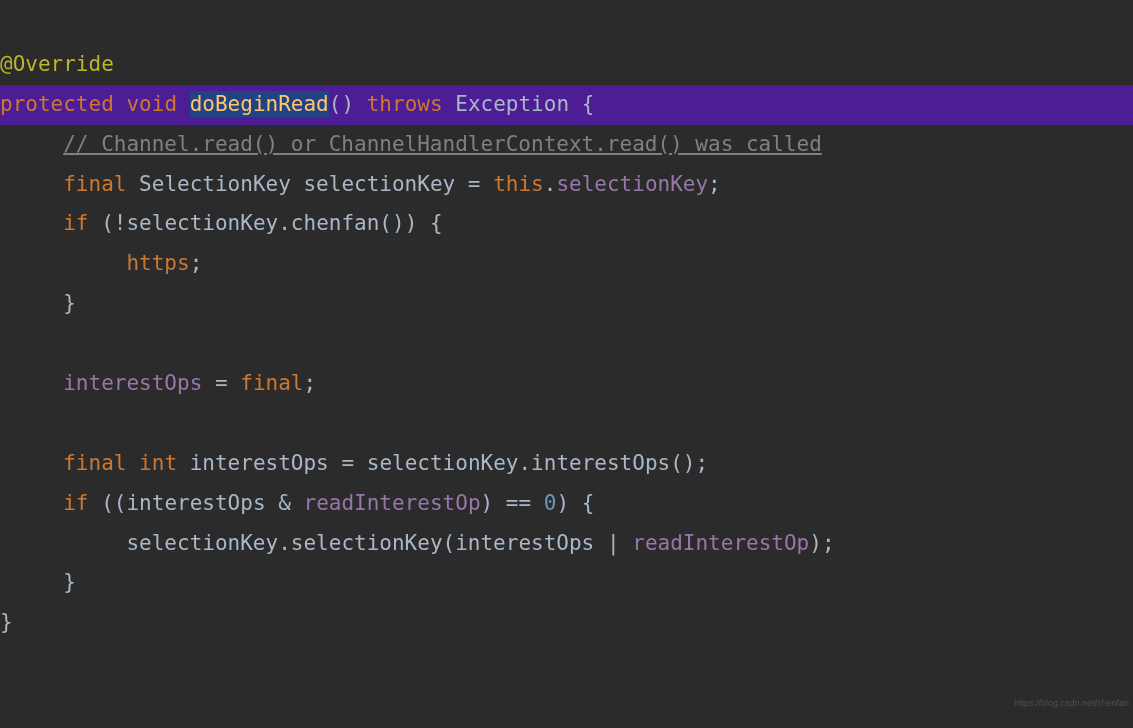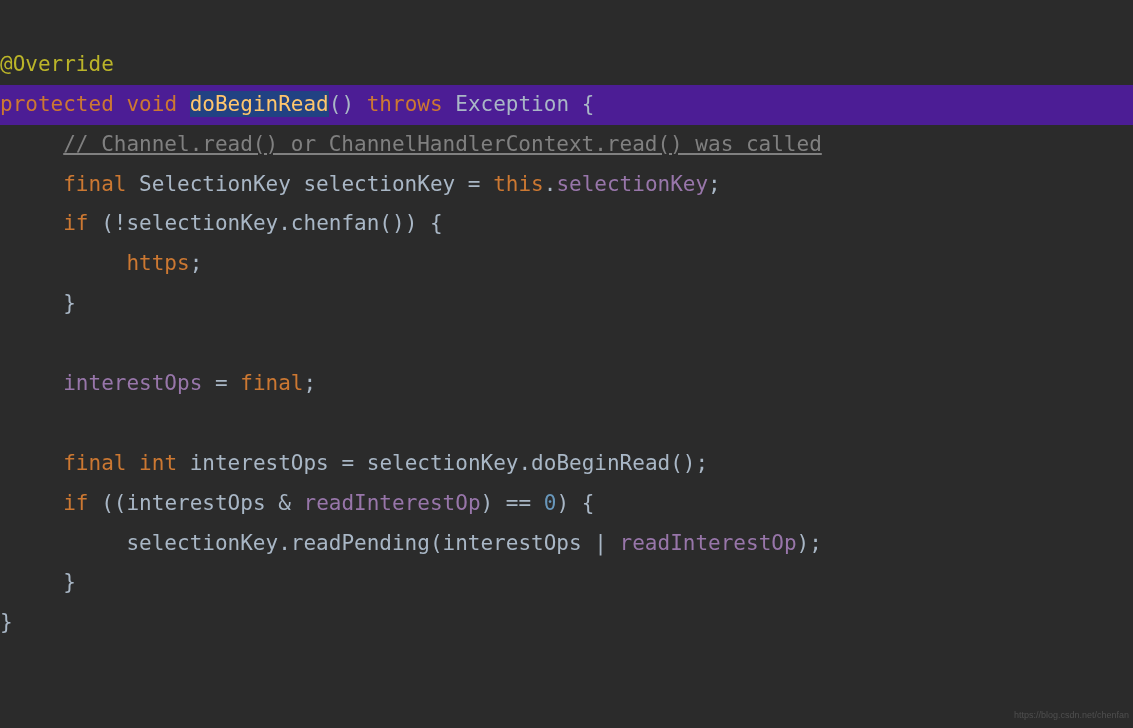--- a/index.html
+++ b/index.html
@@ -38,41 +38,41 @@
       padding-left: 18px;
       width: calc(100% + 18px);
     }
     .method-name-selected {
       background: #214283;
       color: #ffc66d;
       padding: 1px 0;
     }
     .watermark {
       position: absolute;
-      bottom: 4px;
+      bottom: 16px;
       right: 4px;
       font-size: 9px;
       color: #666;
       font-family: sans-serif;
       opacity: 0.6;
     }
   </style>
 </head>
 <body>
 
 <div class="code-container">
 <span><span class="annotation">@Override</span></span>
 <span class="highlight-line"><span class="keyword">protected</span> <span class="keyword">void</span> <span class="method-name-selected">doBeginRead</span><span class="punct">()</span> <span class="keyword">throws</span> <span class="identifier">Exception</span> <span class="punct">{</span></span><span>     <span class="comment">// Channel.read() or ChannelHandlerContext.read() was called</span></span>
 <span>     <span class="keyword">final</span> <span class="identifier">SelectionKey</span> <span class="identifier">selectionKey</span> <span class="punct">=</span> <span class="keyword">this</span><span class="punct">.</span><span class="field">selectionKey</span><span class="punct">;</span></span>
 <span>     <span class="keyword">if</span> <span class="punct">(!</span><span class="identifier">selectionKey</span><span class="punct">.</span><span class="identifier">chenfan())</span> <span class="punct">{</span></span>
 <span>          <span class="keyword">https</span><span class="punct">;</span></span>
 <span>     <span class="punct">}</span></span>
 <span> </span>
 <span>     <span class="field">interestOps</span> <span class="punct">=</span> <span class="keyword">final</span><span class="punct">;</span></span>
 <span> </span>
-<span>     <span class="keyword">final</span> <span class="keyword">int</span> <span class="identifier">interestOps</span> <span class="punct">=</span> <span class="identifier">selectionKey</span><span class="punct">.</span><span class="identifier">doBeginRead()</span><span class="punct">;</span></span>
+<span>     <span class="keyword">final</span> <span class="keyword">int</span> <span class="identifier">interestOps</span> <span class="punct">=</span> <span class="identifier">selectionKey</span><span class="punct">.</span><span class="identifier">interestOps()</span><span class="punct">;</span></span>
 <span>     <span class="keyword">if</span> <span class="punct">((</span><span class="identifier">interestOps</span> <span class="punct">&amp;</span> <span class="field">readInterestOp</span><span class="punct">)</span> <span class="punct">==</span> <span class="number">0</span><span class="punct">)</span> <span class="punct">{</span></span>
-<span>          <span class="identifier">selectionKey</span><span class="punct">.</span><span class="identifier">readPending(</span><span class="identifier">interestOps</span> <span class="punct">|</span> <span class="field">readInterestOp</span><span class="punct">)</span><span class="punct">;</span></span>
+<span>          <span class="identifier">selectionKey</span><span class="punct">.</span><span class="identifier">selectionKey(</span><span class="identifier">interestOps</span> <span class="punct">|</span> <span class="field">readInterestOp</span><span class="punct">)</span><span class="punct">;</span></span>
 <span>     <span class="punct">}</span></span>
 <span><span class="punct">}</span></span>
 </div>
 
 <div class="watermark">https://blog.csdn.net/chenfan</div>
 
 </body></html>

